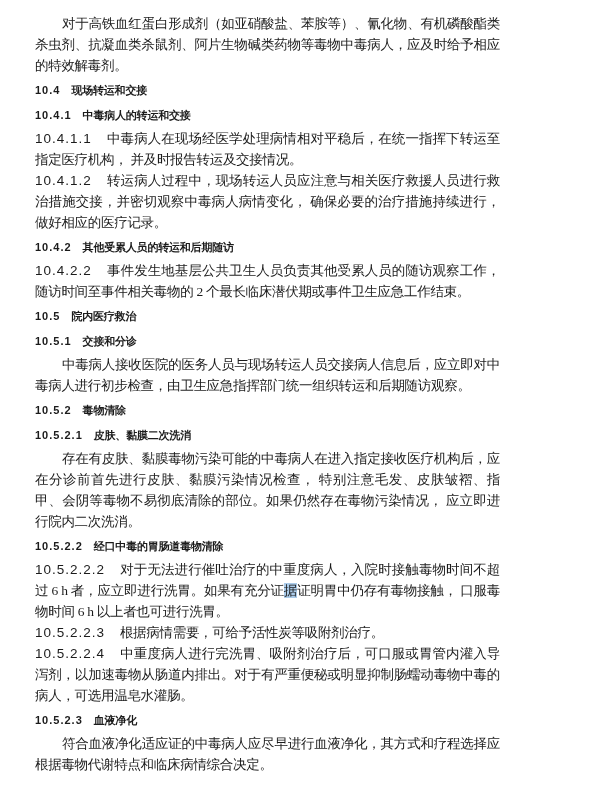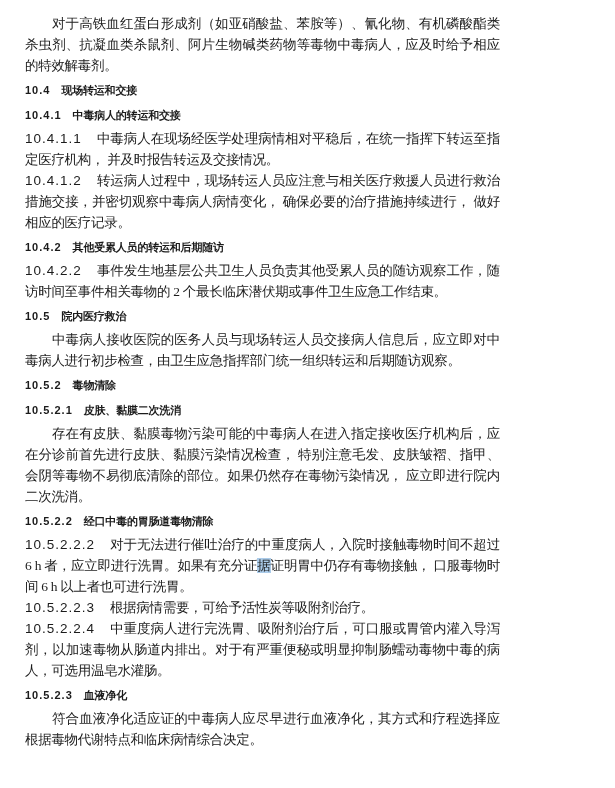--- a/index.html
+++ b/index.html
@@ -11,21 +11,21 @@
     width: 615px;
     height: 788px;
     overflow: hidden;
     font-family: "Liberation Serif", "DejaVu Serif", serif;
     color: #1b1b1b;
   }
   .page {
     box-sizing: border-box;
     width: 534px;
     height: 788px;
-    padding: 13px 34px 0 25px;
+    padding: 13px 34px 0 35px;
     background: #ffffff;
   }
   p { margin: 0; }
   .para, .clause {
     font-size: 13.5px;
     line-height: 21px;
     letter-spacing: -0.3px;
     text-align: justify;
   }
   .para { text-indent: 2em; }
@@ -63,20 +63,21 @@
 
   <p class="clause"><span class="num">10.4.1.2</span><span>转运病人过程中，现场转运人员应注意与相关医疗救援人员进行救治措施交接，并密切观察中毒病人病情变化， 确保必要的治疗措施持续进行， 做好相应的医疗记录。</span></p>
 
   <p class="heading"><span class="num">10.4.2</span><span>其他受累人员的转运和后期随访</span></p>
 
 
   <p class="clause"><span class="num">10.4.2.2</span><span>事件发生地基层公共卫生人员负责其他受累人员的随访观察工作，随访时间至事件相关毒物的 2 个最长临床潜伏期或事件卫生应急工作结束。</span></p>
 
   <p class="heading"><span class="num">10.5</span><span>院内医疗救治</span></p>
 
+  <p class="heading"><span class="num">10.5.1</span><span>交接和分诊</span></p>
 
   <p class="para">中毒病人接收医院的医务人员与现场转运人员交接病人信息后，应立即对中毒病人进行初步检查，由卫生应急指挥部门统一组织转运和后期随访观察。</p>
 
   <p class="heading"><span class="num">10.5.2</span><span>毒物清除</span></p>
 
   <p class="heading"><span class="num">10.5.2.1</span><span>皮肤、黏膜二次洗消</span></p>
 
   <p class="para">存在有皮肤、黏膜毒物污染可能的中毒病人在进入指定接收医疗机构后，应在分诊前首先进行皮肤、黏膜污染情况检查， 特别注意毛发、皮肤皱褶、指甲、会阴等毒物不易彻底清除的部位。如果仍然存在毒物污染情况， 应立即进行院内二次洗消。</p>
 
   <p class="heading"><span class="num">10.5.2.2</span><span>经口中毒的胃肠道毒物清除</span></p>

